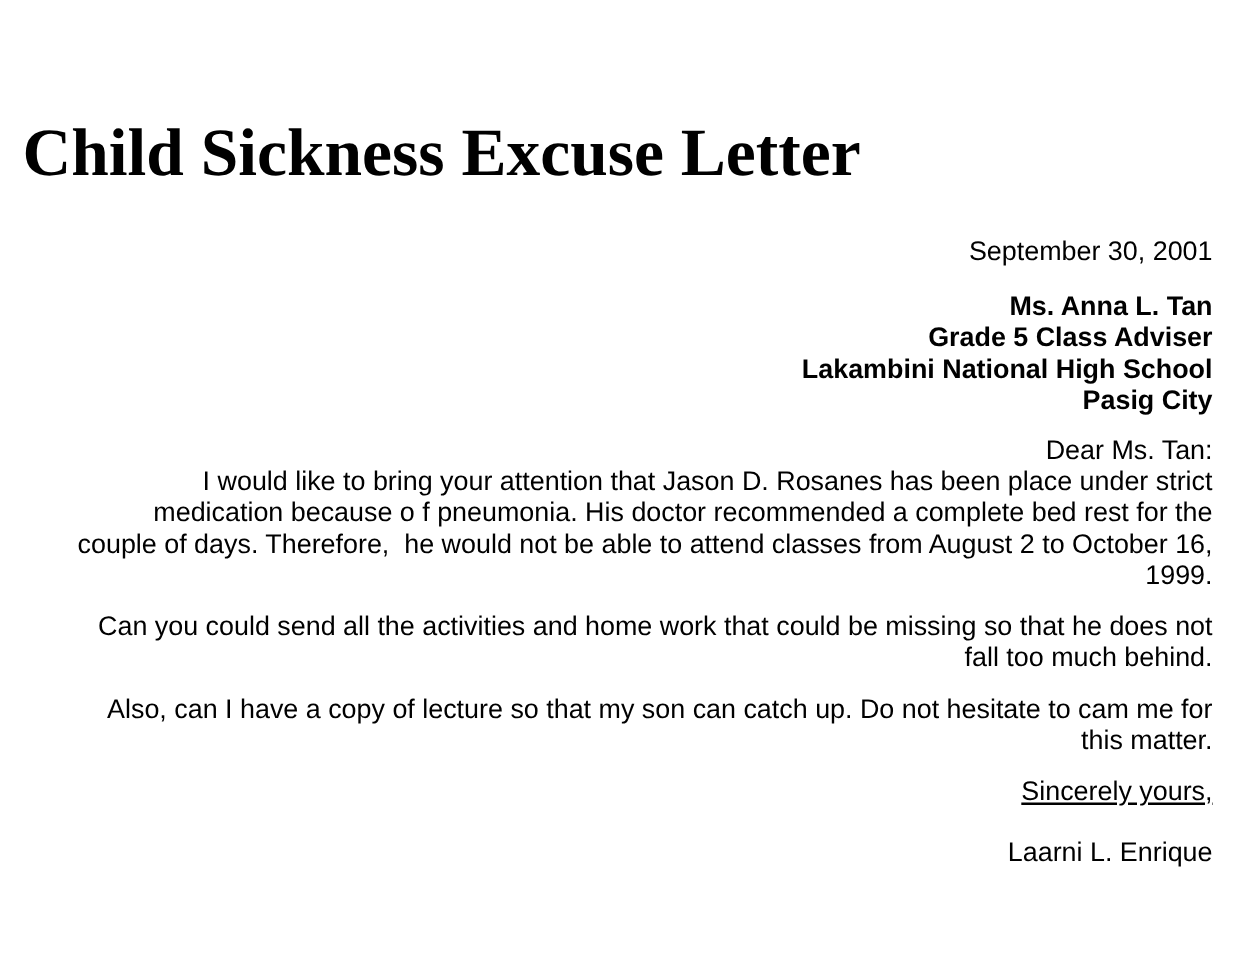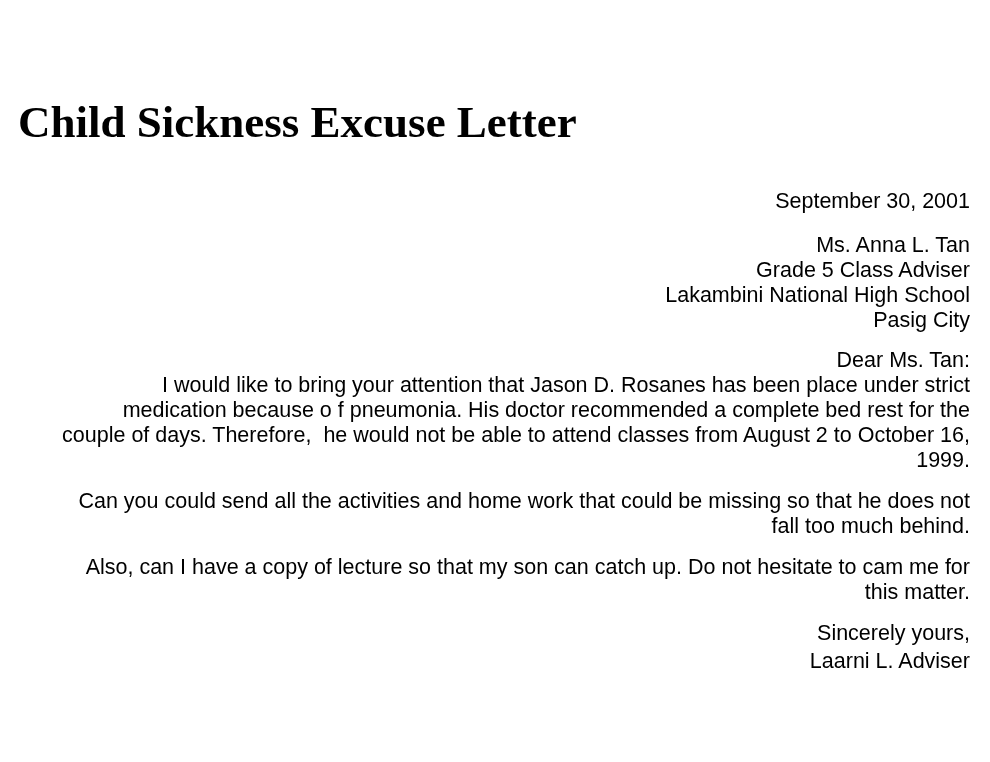--- a/index.html
+++ b/index.html
@@ -14,38 +14,38 @@
     overflow: hidden;
     box-sizing: border-box;
     padding: 100px 20px 0 18px;
     color: #000000;
     font-family: "Liberation Sans", sans-serif;
   }
   .doc-title {
     margin: 0 0 44px 0;
     font-family: "Liberation Serif", serif;
     font-weight: bold;
-    font-size: 45px;
+    font-size: 54px;
     line-height: 45px;
     letter-spacing: 0px;
     color: #000000;
   }
   .block {
     margin: 0;
     font-size: 21.5px;
     line-height: 25px;
     text-align: right;
   }
   .block .line {
     white-space: pre;  
   }
   .date-block      { margin-bottom: 19px; }
-  .address-block   { margin-bottom: 15px; }
+  .address-block   { margin-bottom: 15px; font-weight: bold; }
   .para            { margin-bottom: 16px; margin-top: 12px; }
-  .closing-block   { margin-bottom: 3px; }
+  .closing-block   { margin-bottom: 24px; text-decoration: underline; }
   .signature-block { margin-bottom: 0; }
 </style>
 </head>
 <body>
 
 <div class="page">
 
   <h1 class="doc-title">Child Sickness Excuse Letter</h1>
 
   <div class="block date-block">
@@ -75,16 +75,16 @@
   <div class="block para">
     <div class="line">Also, can I have a copy of lecture so that my son can catch up. Do not hesitate to cam me for</div>
     <div class="line">this matter.</div>
   </div>
 
   <div class="block closing-block">
     <div class="line">Sincerely yours,</div>
   </div>
 
   <div class="block signature-block">
-    <div class="line">Laarni L. Adviser</div>
+    <div class="line">Laarni L. Enrique</div>
   </div>
 
 </div>
 
 </body></html>

